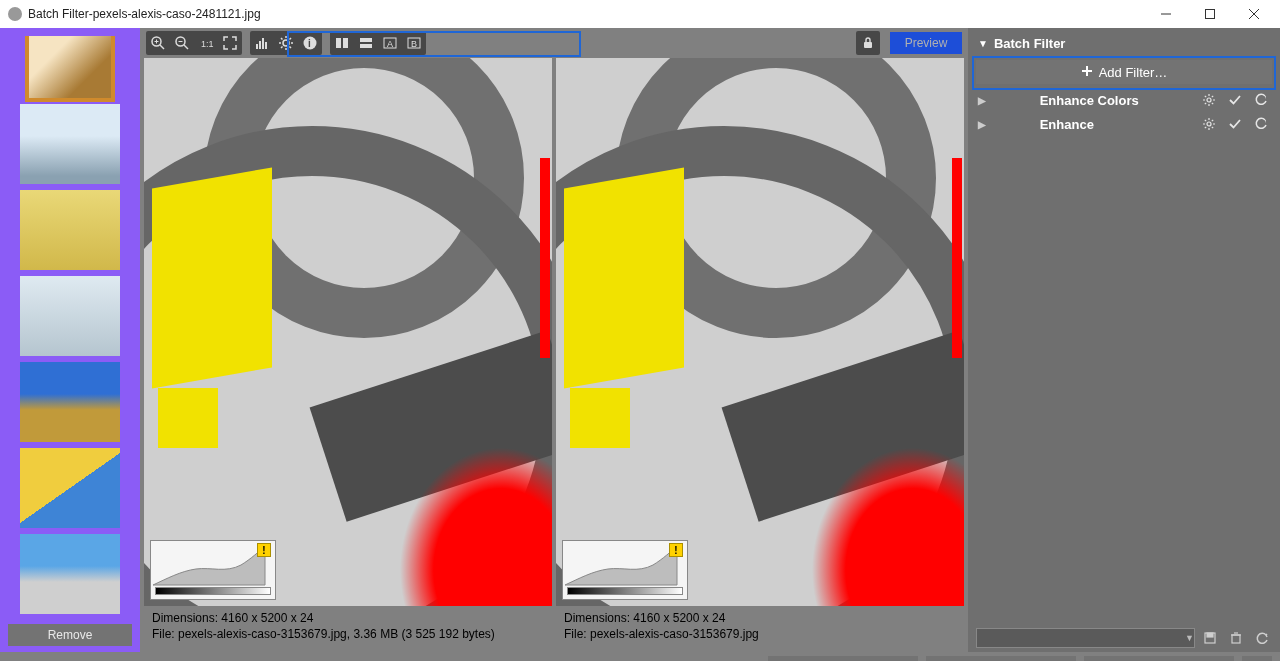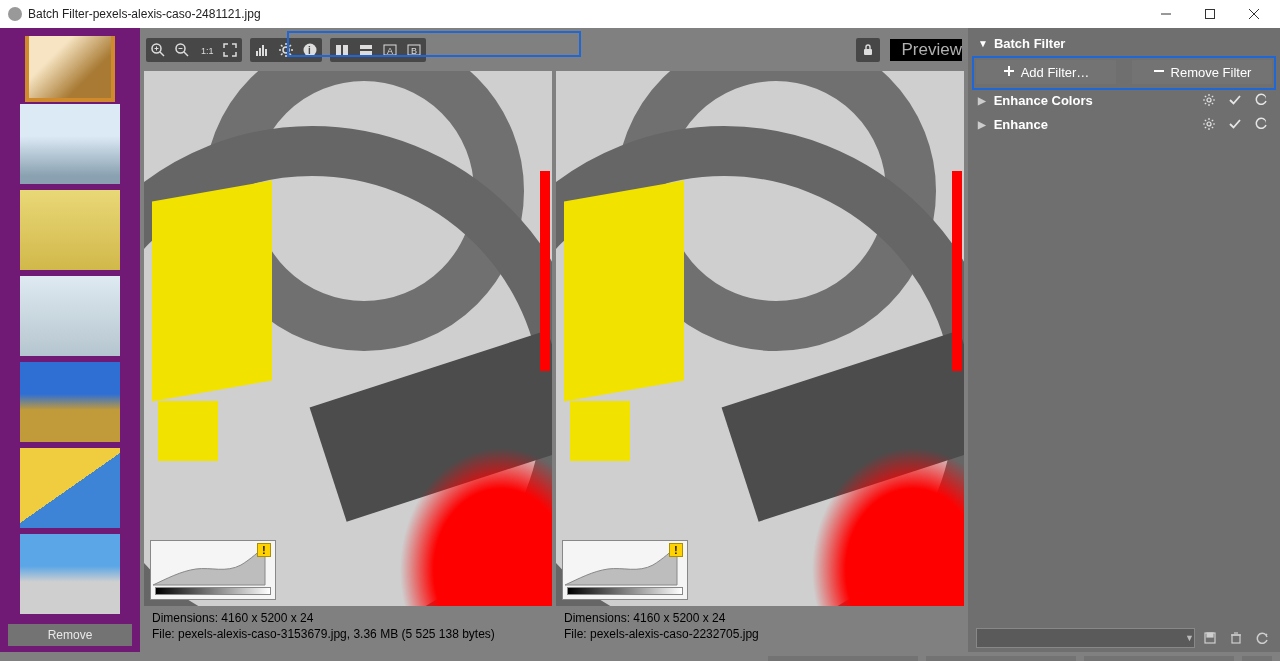--- a/index.html
+++ b/index.html
@@ -10,56 +10,56 @@
   .titlebar { height: 28px; background: #ffffff; display: flex; align-items: center; padding: 0 4px 0 8px; color: #222; font-size: 12px; }
   .titlebar .spacer { flex: 1; }
   .titlebar .winbtn { width: 44px; height: 28px; display:flex; align-items:center; justify-content:center; color:#333; font-size:13px; }
   .titlebar .app-icon { width:14px; height:14px; margin-right:6px; border-radius:50%; background:#999; }
 
   
   .client { flex:1; display:flex; flex-direction:column; background:#808080; }
   .mainrow { flex:1; display:flex; min-height:0; }
 
   
-  .thumbs { width:140px; background:#701a75; padding:8px 8px 6px 8px; display:flex; flex-direction:column; gap:6px; align-items:center; }
+  .thumbs { width:140px; background:#8b5cf6; padding:8px 8px 6px 8px; display:flex; flex-direction:column; gap:6px; align-items:center; }
   .thumbs-scroll { flex:1; overflow:hidden; display:flex; flex-direction:column; gap:6px; align-items:center; width:100%; }
   .thumb { width:100px; height:80px; background:#666; position:relative; }
   .thumb.selected { width:82px; height:62px; outline:4px solid #d08a2c; }
   .remove-btn { width:124px; height:22px; background:#737373; color:#e8e8e8; font-size:12px; text-align:center; line-height:22px; margin-top:4px; }
 
   
   .center { flex:1; display:flex; flex-direction:column; min-width:0; }
-  .toolbar { height:43px; display:flex; align-items:center; padding:2px 6px; gap:0; position:relative; }
+  .toolbar { height:30px; display:flex; align-items:center; padding:2px 6px; gap:0; position:relative; }
   .toolbar-hl-1 { position:absolute; left:147px; top:3px; width:294px; height:26px; border:2px solid #1f66d6; pointer-events:none; }
   .tool-group { display:flex; background:#474747; border-radius:2px; margin-right:8px; }
   .tbtn { width:24px; height:24px; display:flex; align-items:center; justify-content:center; color:#ddd; font-size:13px; }
   .tbtn svg { display:block; }
   .rightbar { margin-left:auto; display:flex; align-items:center; gap:10px; }
   .lock { width:24px; height:24px; display:flex; align-items:center; justify-content:center; color:#ddd; background:#474747; border-radius:2px; }
-  .preview-btn { width:72px; height:22px; background:#000000; color:#b0b0b0; text-align:right; font-size:17px; line-height:22px; }
+  .preview-btn { width:72px; height:22px; background:#1d4ed8; color:#b0b0b0; text-align:center; font-size:12px; line-height:22px; }
 
   .preview-area { flex:1; display:flex; gap:4px; padding:0 4px 4px 4px; min-height:0; }
   .pane { flex:1; background:#505050; display:flex; flex-direction:column; min-width:0; }
   .img { flex:1; background:#bfbfbf; position:relative; overflow:hidden; }
   .meta { background:#808080; padding:4px 8px 6px 8px; color:#000000; font-size:12px; line-height:16px; }
   .histo { position:absolute; bottom:6px; left:6px; width:126px; height:60px; background:#f5f5f5; border:1px solid #888; }
   .histo svg { position:absolute; left:0; top:0; }
   .warn { position:absolute; right:4px; top:2px; width:14px; height:14px; background:#ffd200; display:flex; align-items:center; justify-content:center; font-size:10px; font-weight:bold; color:#000; border:1px solid #aa8f00; transform:rotate(0deg); }
   .bwgrad { position:absolute; bottom:4px; left:4px; right:4px; height:8px; background:linear-gradient(90deg,#000,#fff); border:1px solid #888; }
 
   
   .panel { width:312px; background:#6f6f6f; display:flex; flex-direction:column; }
   .panel-header { height:30px; padding:0 10px; display:flex; align-items:center; color:#fff; font-size:13px; font-weight:600; gap:6px; position:relative; }
   .panel-header .tri { font-size:10px; color:#fff; }
   .filter-btn-row { display:flex; gap:16px; padding:2px 8px 4px 8px; position:relative; }
   .filter-btn-row .hl { position:absolute; left:4px; right:4px; top:-2px; bottom:-2px; border:2px solid #1f66d6; pointer-events:none; }
   .filter-btn { flex:1; height:24px; background:#737373; color:#fff; font-size:13px; display:flex; align-items:center; justify-content:center; gap:6px; }
   .filter-row { height:24px; display:flex; align-items:center; padding:0 10px; color:#fff; font-size:13px; font-weight:600; gap:8px; }
   .filter-row .tri { font-size:10px; color:#ccc; }
-  .filter-row .name { flex:1; }
+  .filter-row .name { flex:1;margin-left:46px; }
   .minibtn { width:18px; height:18px; display:flex; align-items:center; justify-content:center; color:#e6e6e6; }
   .panel-spacer { flex:1; }
   .preset-row { height:28px; display:flex; align-items:center; gap:6px; padding:0 8px; }
   .preset-input { flex:1; height:20px; background:#5a5a5a; border:1px solid #888; }
   .preset-icn { width:20px; height:20px; display:flex; align-items:center; justify-content:center; color:#cfcfcf; background:transparent; }
 
   
   .bottom { height:32px; display:flex; align-items:center; justify-content:flex-end; background:#808080; padding:0 8px; gap:8px; }
   .bigbtn { width:150px; height:24px; background:#737373; color:#fff; font-size:13px; display:flex; align-items:center; justify-content:center; }
   .bigbtn.undo { width:30px; }
@@ -247,21 +247,21 @@
               <div class="histo">
                 <svg width="124" height="46" viewBox="0 0 124 46">
                     <path d="M2 44 C 15 38 30 30 45 28 C 60 26 75 32 90 24 C 100 18 108 10 114 6 L114 44 Z" fill="#bdbdbd" stroke="#888"></path>
                   </svg>
                 <div class="warn">!</div>
                 <div class="bwgrad"></div>
               </div>
             </div>
             <div class="meta">
               <div>Dimensions: 4160 x 5200 x 24</div>
-              <div>File: pexels-alexis-caso-3153679.jpg, 3.36 MB (5 525 138 bytes)</div>
+              <div>File: pexels-alexis-caso-3153679.jpg, 3.36 MB (3 525 192 bytes)</div>
             </div>
           </div>
 
           <div class="pane">
             <div class="img">
               <div class="spiral"></div>
               <div class="yellow1"></div>
                 <div class="yellow2"></div>
               <div class="darkwall"></div>
               <div class="redstreak"></div>
@@ -269,46 +269,40 @@
               <div class="histo">
                 <svg width="124" height="46" viewBox="0 0 124 46">
                     <path d="M2 44 C 15 38 30 30 45 28 C 60 26 75 32 90 24 C 100 18 108 10 114 6 L114 44 Z" fill="#bdbdbd" stroke="#888"></path>
                   </svg>
                 <div class="warn">!</div>
                 <div class="bwgrad"></div>
               </div>
             </div>
             <div class="meta">
               <div>Dimensions: 4160 x 5200 x 24</div>
-              <div>File: pexels-alexis-caso-2232705.jpg</div>
+              <div>File: pexels-alexis-caso-3153679.jpg</div>
             </div>
           </div>
 
         </div>
       </div>
 
       <div class="panel">
         <div class="panel-header">
           <span class="tri">▼</span>
           <span>Batch Filter</span>
         </div>
         <div class="filter-btn-row">
           <div class="hl"></div>
           <div class="filter-btn">
             <span><svg width="12" height="12" viewBox="0 0 12 12" stroke="#fff" stroke-width="2">
                   <line x1="6" y1="1" x2="6" y2="11"></line>
                   <line x1="1" y1="6" x2="11" y2="6"></line>
                 </svg></span>
             <span>Add Filter…</span>
-          </div>
-          <div class="filter-btn">
-            <span><svg width="12" height="12" viewBox="0 0 12 12" stroke="#fff" stroke-width="2">
-                  <line x1="1" y1="6" x2="11" y2="6"></line>
-                </svg></span>
-            <span>Remove Filter</span>
           </div>
         </div>
 
         <div class="filter-row">
           <span class="tri">▶</span>
           <span class="name">Enhance Colors</span>
           <span class="minibtn">
               <svg width="14" height="14" viewBox="0 0 14 14" fill="none" stroke="#e6e6e6" stroke-width="1.2">
                 <circle cx="7" cy="7" r="2"></circle>
                 <path d="M7 1v2M7 11v2M1 7h2M11 7h2M2.8 2.8l1.4 1.4M9.8 9.8l1.4 1.4M2.8 11.2l1.4-1.4M9.8 4.2l1.4-1.4"></path>

